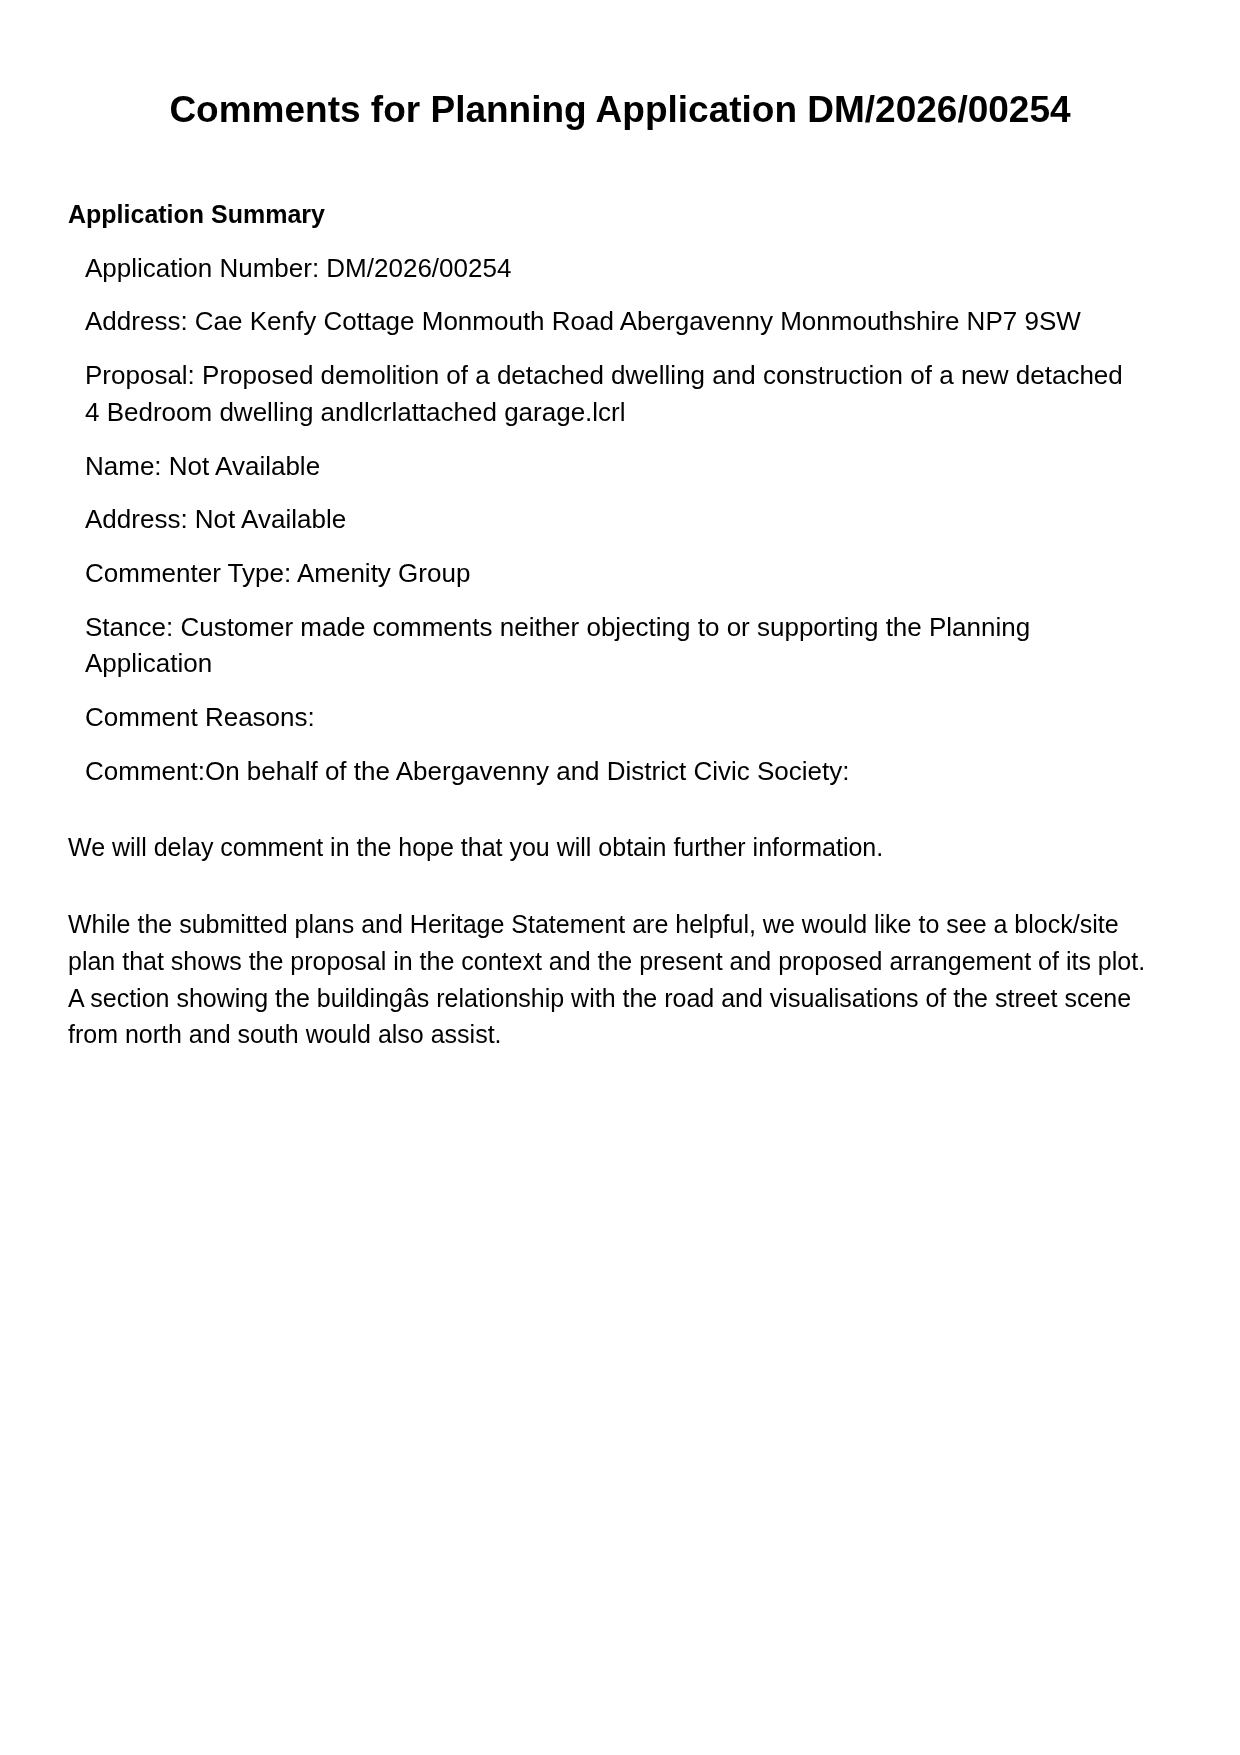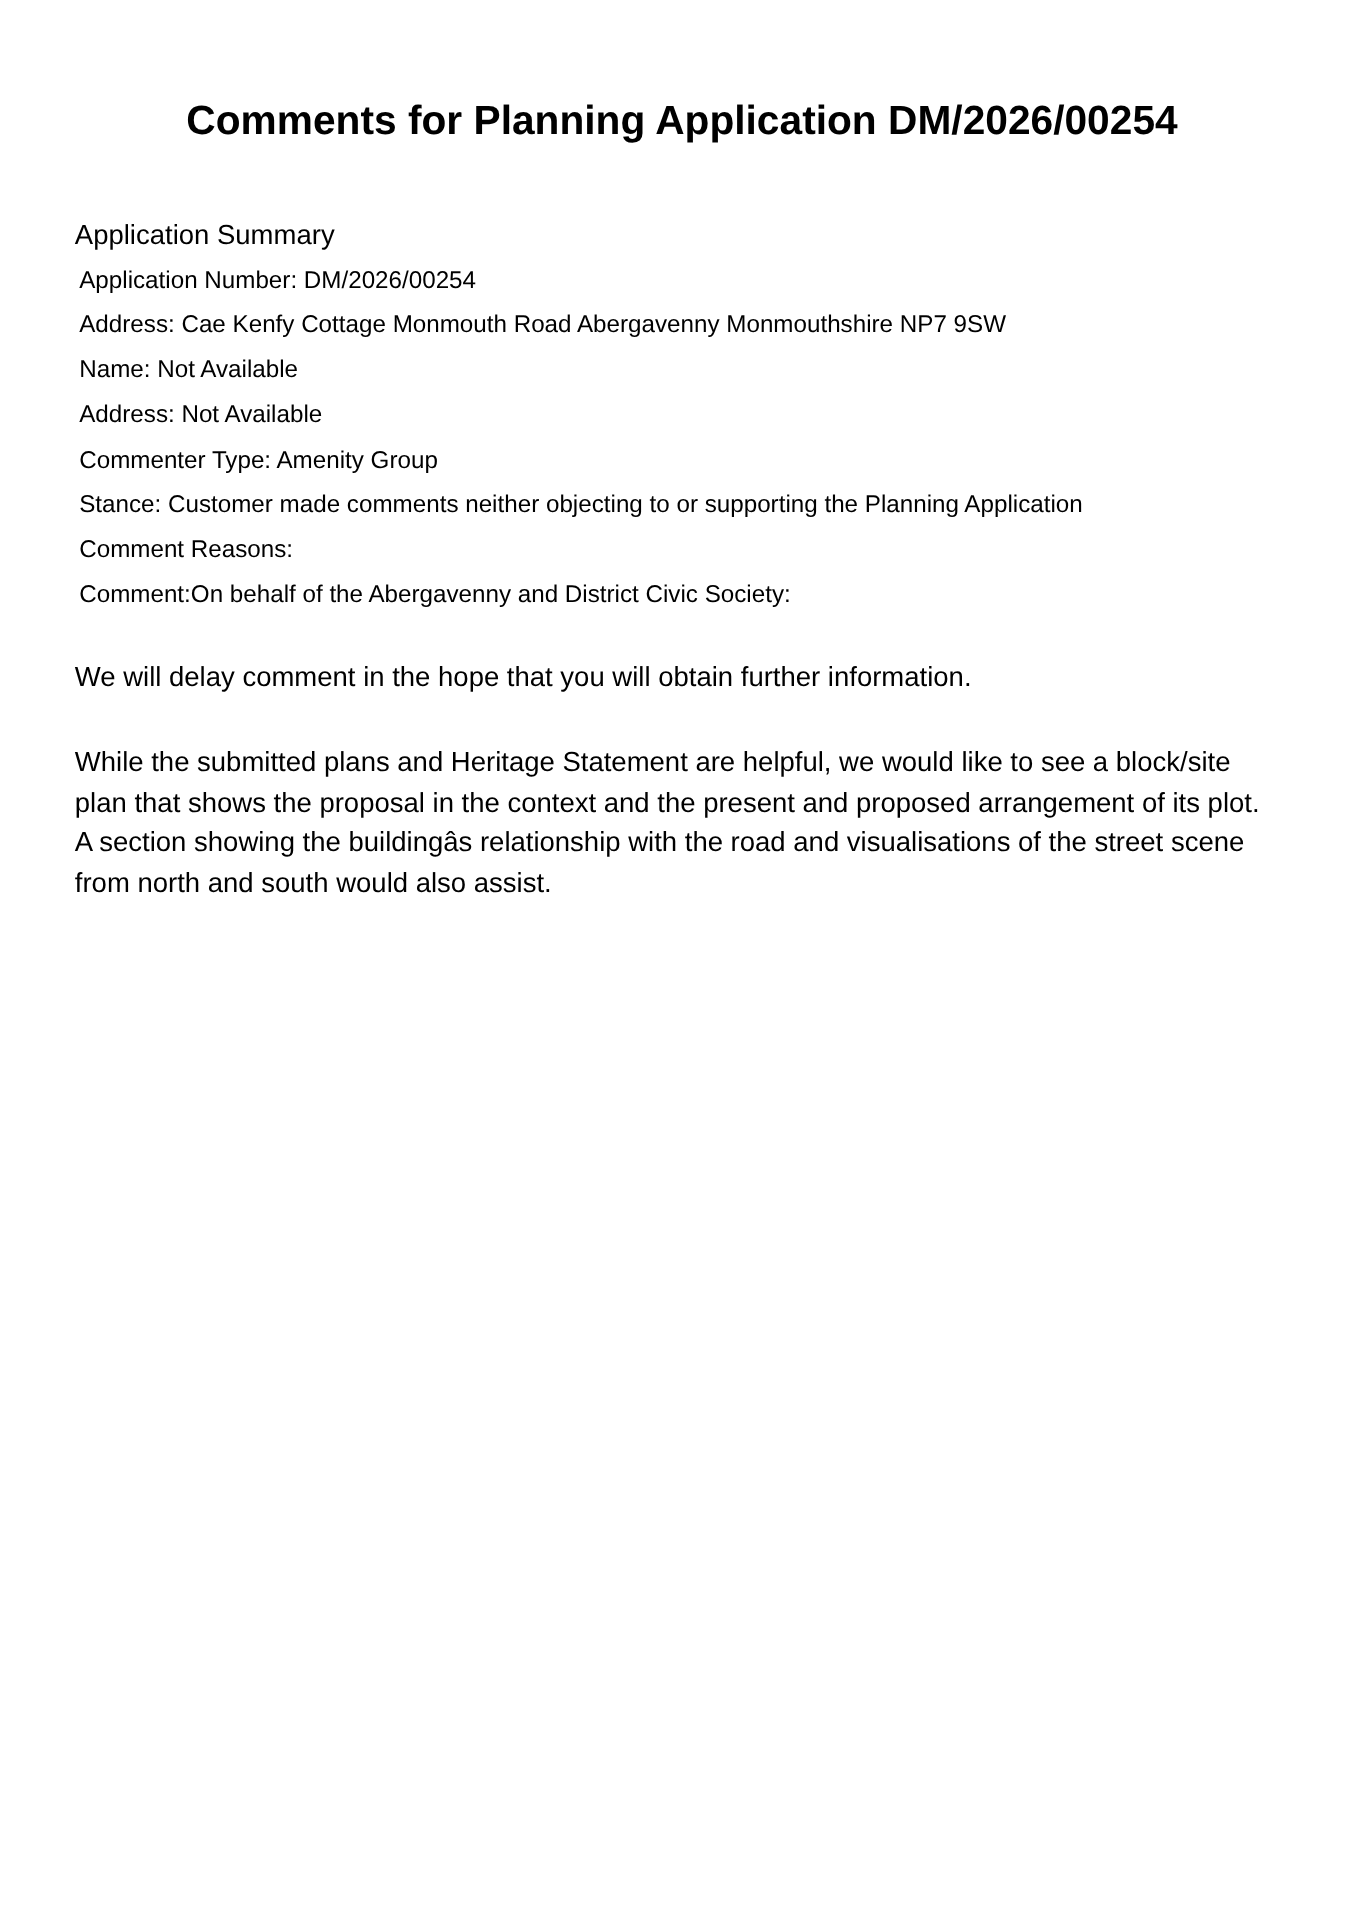--- a/index.html
+++ b/index.html
@@ -28,46 +28,47 @@
     letter-spacing: 0;
   }
   .section {
     width: 1090px;
     font-size: 25px;
     line-height: 36.7px;
   }
   .section-heading {
     margin: 40px 0 0 0;
     font-size: 25px;
-    font-weight: normal;
+    font-weight: bold;
     line-height: 36.7px;
   }
   .section:first-of-type .section-heading { margin-top: 0; }
   .line {
-    margin: 4px;
-    font-size: 22px;
+    margin: 17px;
+    font-size: 26px;
     line-height: 36.7px;
   }
   .para {
     margin: 40px 0 0 0;
     font-size: 25px;
     line-height: 36.7px;
   }
 </style>
 </head>
 <body>
 
 <div class="page">
 
   <h1 class="title">Comments for Planning Application DM/2026/00254</h1>
 
   <div class="section">
     <h2 class="section-heading">Application Summary</h2>
     <p class="line">Application Number: DM/2026/00254</p>
     <p class="line">Address: Cae Kenfy Cottage Monmouth Road Abergavenny Monmouthshire NP7 9SW</p>
+    <p class="line">Proposal: Proposed demolition of a detached dwelling and construction of a new detached 4 Bedroom dwelling andlcrlattached garage.lcrl</p>
   </div>
 
   <div class="section">
     <p class="line">Name: Not Available</p>
     <p class="line">Address: Not Available</p>
   </div>
 
   <div class="section">
     <p class="line">Commenter Type: Amenity Group</p>
     <p class="line">Stance: Customer made comments neither objecting to or supporting the Planning Application</p>

